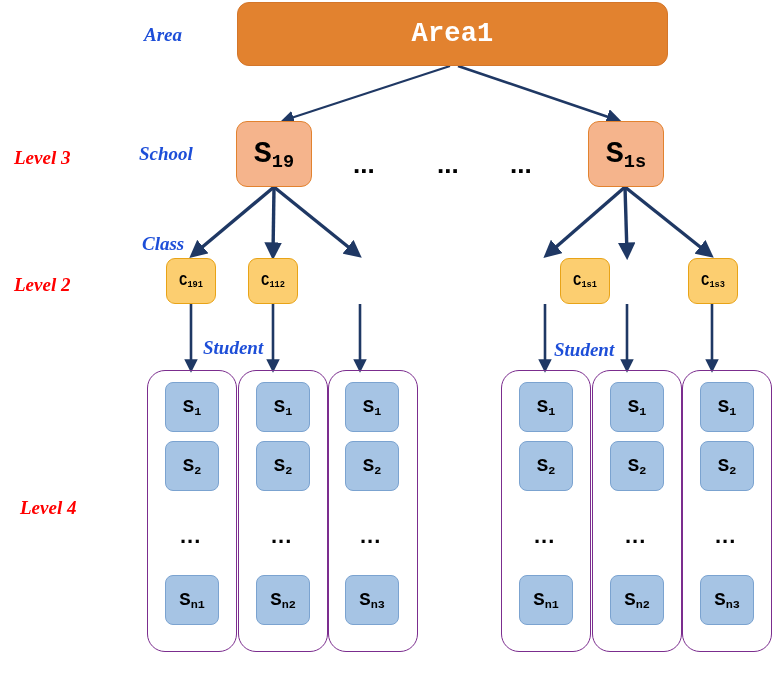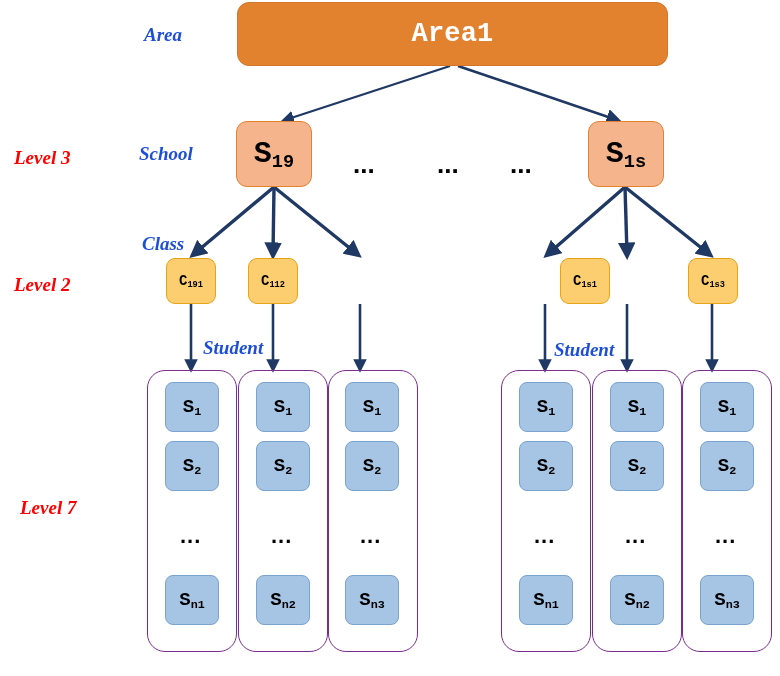--- a/index.html
+++ b/index.html
@@ -162,21 +162,21 @@
   <div class="label label-side" style="left:142px; top:234px;">Class</div>
 
   <div class="label label-side" style="left:203px; top:338px;">Student</div>
 
   <div class="label label-side" style="left:554px; top:340px;">Student</div>
 
   <div class="label label-level" style="left:14px; top:148px;">Level 3</div>
 
   <div class="label label-level" style="left:14px; top:275px;">Level 2</div>
 
-  <div class="label label-level" style="left:20px; top:498px;">Level 7</div>
+  <div class="label label-level" style="left:20px; top:498px;">Level 4</div>
 
   <div class="box box-area" style="left:237px; top:2px; width:431px; height:64px;">
     <span>Area1</span>
   </div>
 
   <div class="box box-school" style="left:236px; top:121px; width:76px; height:66px;">
     <span><span>S</span><span class="sub">19</span></span>
   </div>
 
   <div class="box box-school" style="left:588px; top:121px; width:76px; height:66px;">

